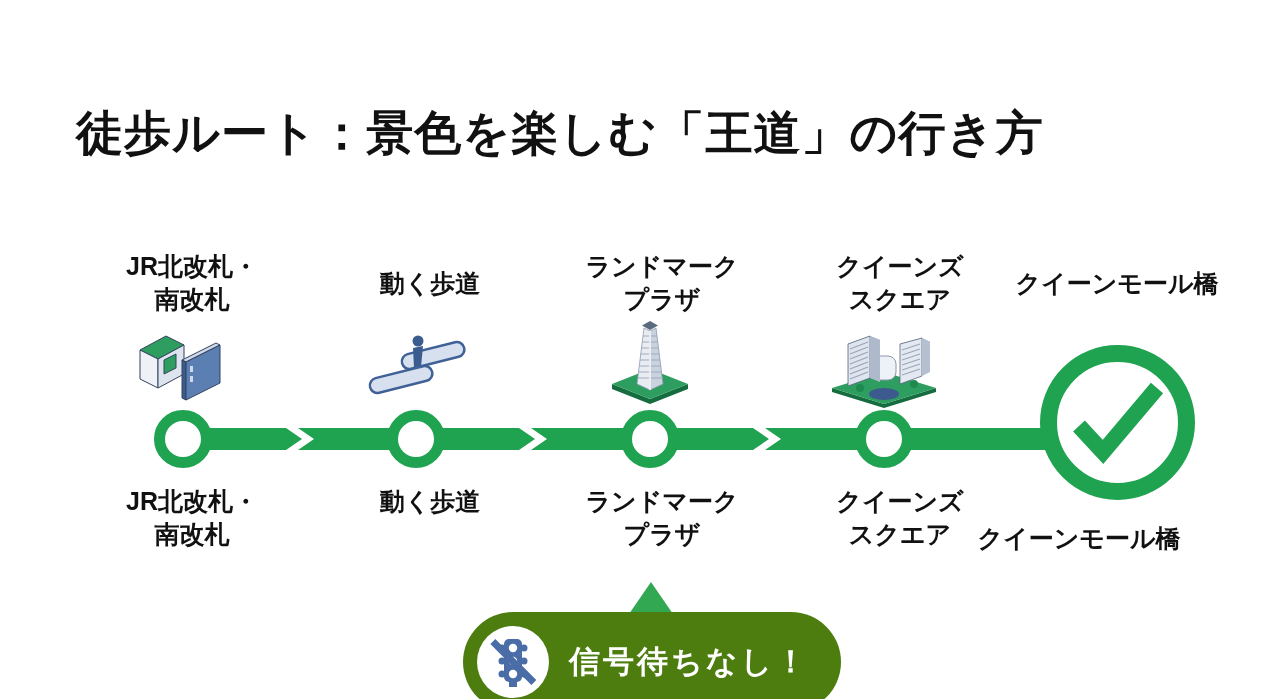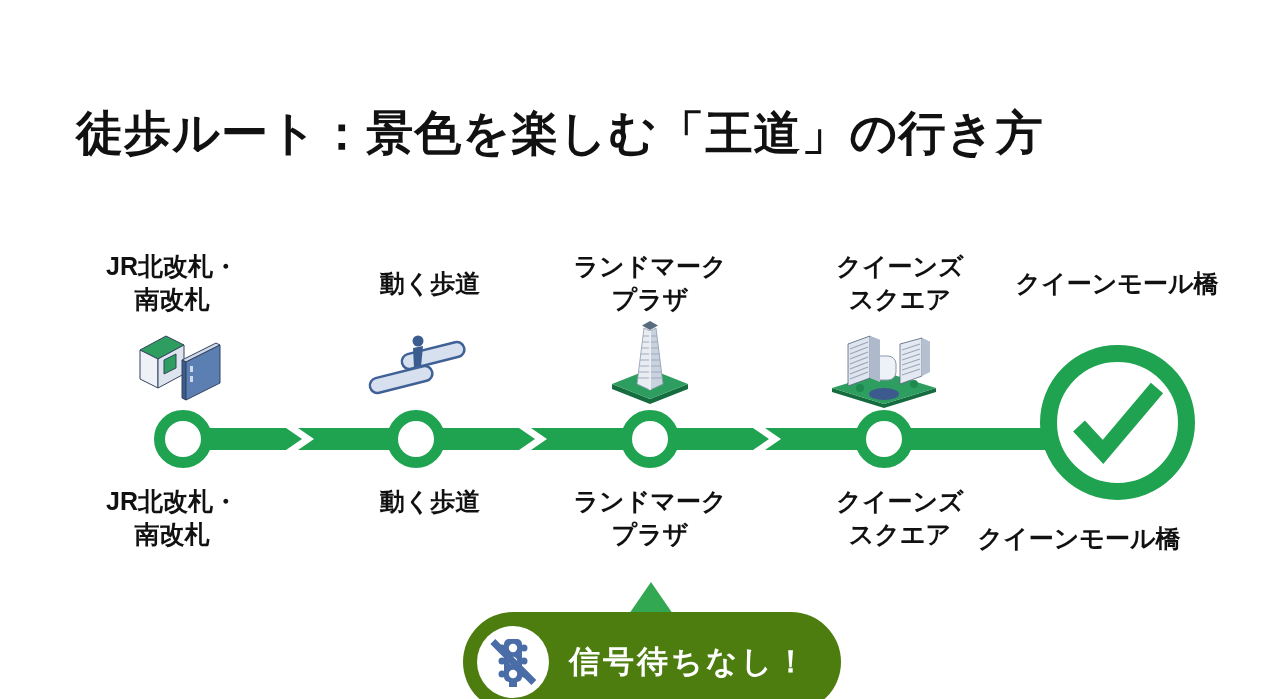--- a/index.html
+++ b/index.html
@@ -13,21 +13,21 @@
   .ring{position:absolute;top:374px;width:36px;height:36px;background:#fff;border:11px solid #1FA350;border-radius:50%;}
   .ring-1{left:154px}.ring-2{left:387px}.ring-3{left:621px}.ring-4{left:855px}
   .goal-ring{position:absolute;left:1040px;top:309px;width:121px;height:121px;background:#fff;
              border:17px solid #1FA350;border-radius:50%;}
   .goal-check{position:absolute;left:0;top:0;}
   
   .lbl{position:absolute;width:260px;text-align:center;font-size:25px;font-weight:800;line-height:33px;white-space:nowrap;}
   .lbl div{min-height:0;}
   .top-lbl{top:214px;height:66px;display:flex;flex-direction:column;justify-content:center;}
   .bot-lbl{top:449px;}
-  .col-1{left:42px}.col-2{left:300px}.col-3{left:520px}.col-4{left:770px}.col-5{left:987px}
+  .col-1{left:62px}.col-2{left:300px}.col-3{left:532px}.col-4{left:770px}.col-5{left:987px}
   .bot-goal{top:486px;left:949px;}
   
   .icon{position:absolute;}
   .icon-gate{left:136px;top:292px;}
   .icon-walk{left:365px;top:294px;}
   .icon-tower{left:604px;top:284px;}
   .icon-queens{left:826px;top:282px;}
   
   .bubble{position:absolute;left:463px;top:576px;width:378px;height:100px;background:#4d7c0f;
           border-radius:50px;display:flex;align-items:center;}

